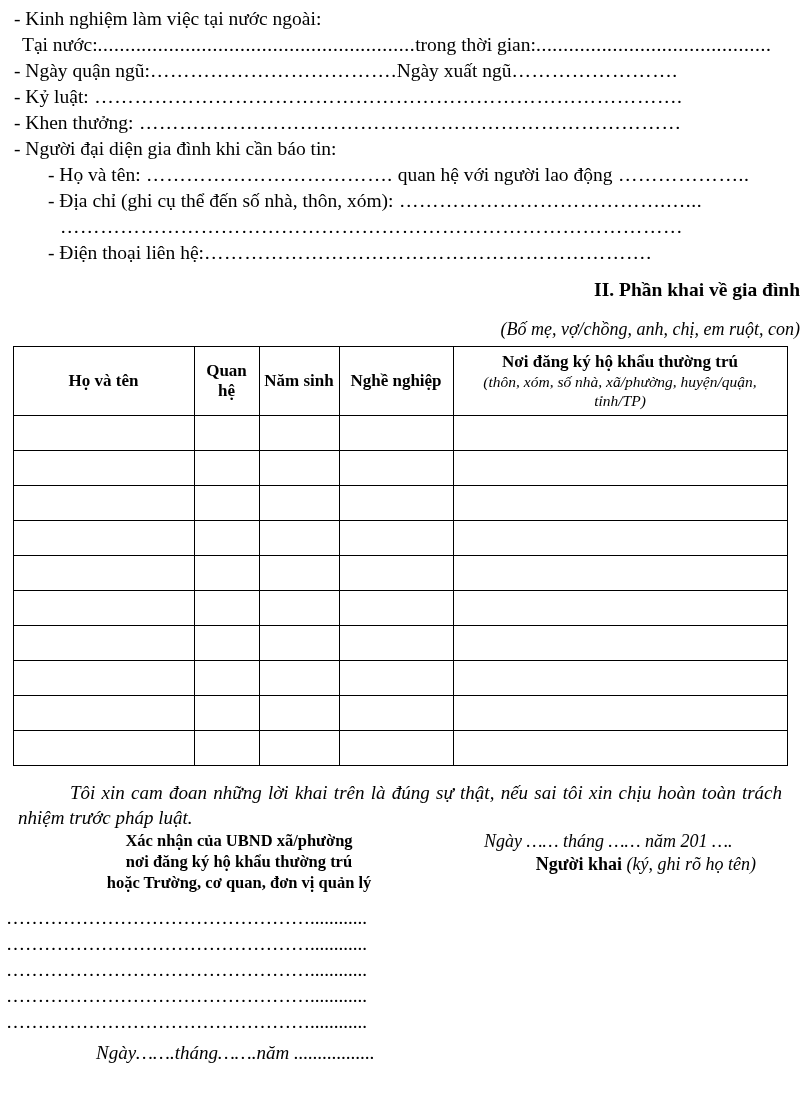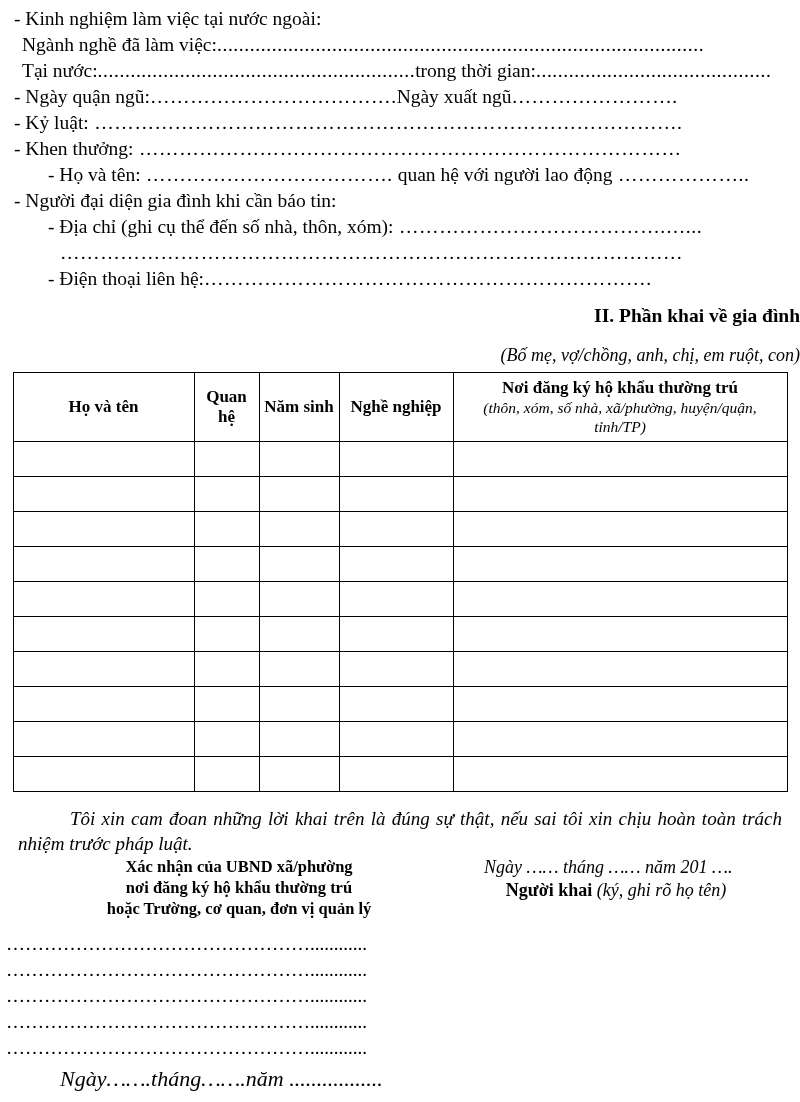--- a/index.html
+++ b/index.html
@@ -135,70 +135,69 @@
     font-style: italic;
     font-size: 18px;
     line-height: 23px;
     display: block;
     padding-left: 8px;
   }
   .sig-right .who {
     font-size: 18px;
     line-height: 23px;
     display: block;
-    text-align: center;
+    text-align: right;
     padding-right: 30px;
   }
   .sig-right .who b { font-weight: bold; }
   .sig-right .who i { font-style: italic; }
 
   .blank-lines {
     margin-top: 12px;
     padding-left: 6px;
   }
   .blank-lines .bl {
     font-size: 19px;
     line-height: 26px;
     display: block;
     white-space: nowrap;
     overflow: hidden;
     width: 440px;
   }
 
   .final-date {
     font-style: italic;
-    font-size: 22px;
+    font-size: 19px;
     line-height: 24px;
     margin-top: 6px;
-    padding-left: 60px;
+    padding-left: 96px;
     display: block;
   }
 </style>
 </head>
 <body>
 
 <div class="page">
 
   <div class="lines">
 
     <span class="line"><span class="lbl">- Kinh nghiệm làm việc tại nước ngoài:</span></span>
 
-    <span class="line ind1"><span class="lbl">Ngành nghề đã làm việc:</span><span class="dots">.........................................................................................</span></span>
 
     <span class="line ind1"><span class="lbl">Tại nước:</span><span class="dots">..........................................................</span><span class="lbl">trong thời gian:</span><span class="dots">...........................................</span></span>
 
     <span class="line"><span class="lbl">- Ngày quận ngũ:</span><span class="dots">……………………………….</span><span class="lbl">Ngày xuất ngũ</span><span class="dots">…………………….</span></span>
 
     <span class="line"><span class="lbl">- Kỷ luật:</span><span class="dots"> …………………………………………………………………………….</span></span>
 
     <span class="line"><span class="lbl">- Khen thưởng:</span><span class="dots"> ………………………………………………………………………</span></span>
 
+    <span class="line"><span class="lbl">- Người đại diện gia đình khi cần báo tin:</span></span>
+
     <span class="line ind2"><span class="lbl">- Họ và tên:</span><span class="dots"> ……………………………….</span><span class="lbl"> quan hệ với người lao động</span><span class="dots"> ………………..</span></span>
-
-    <span class="line"><span class="lbl">- Người đại diện gia đình khi cần báo tin:</span></span>
 
     <span class="line ind2"><span class="lbl">- Địa chỉ (ghi cụ thể đến số nhà, thôn, xóm):</span><span class="dots"> ………………………………….…...</span></span>
 
     <span class="line ind3"><span class="dots">…………………………………………………………………………………</span></span>
 
     <span class="line ind2"><span class="lbl">- Điện thoại liên hệ:</span><span class="dots">………………………………………………………….</span></span>
 
   </div>
 
   <div class="sec-head">

